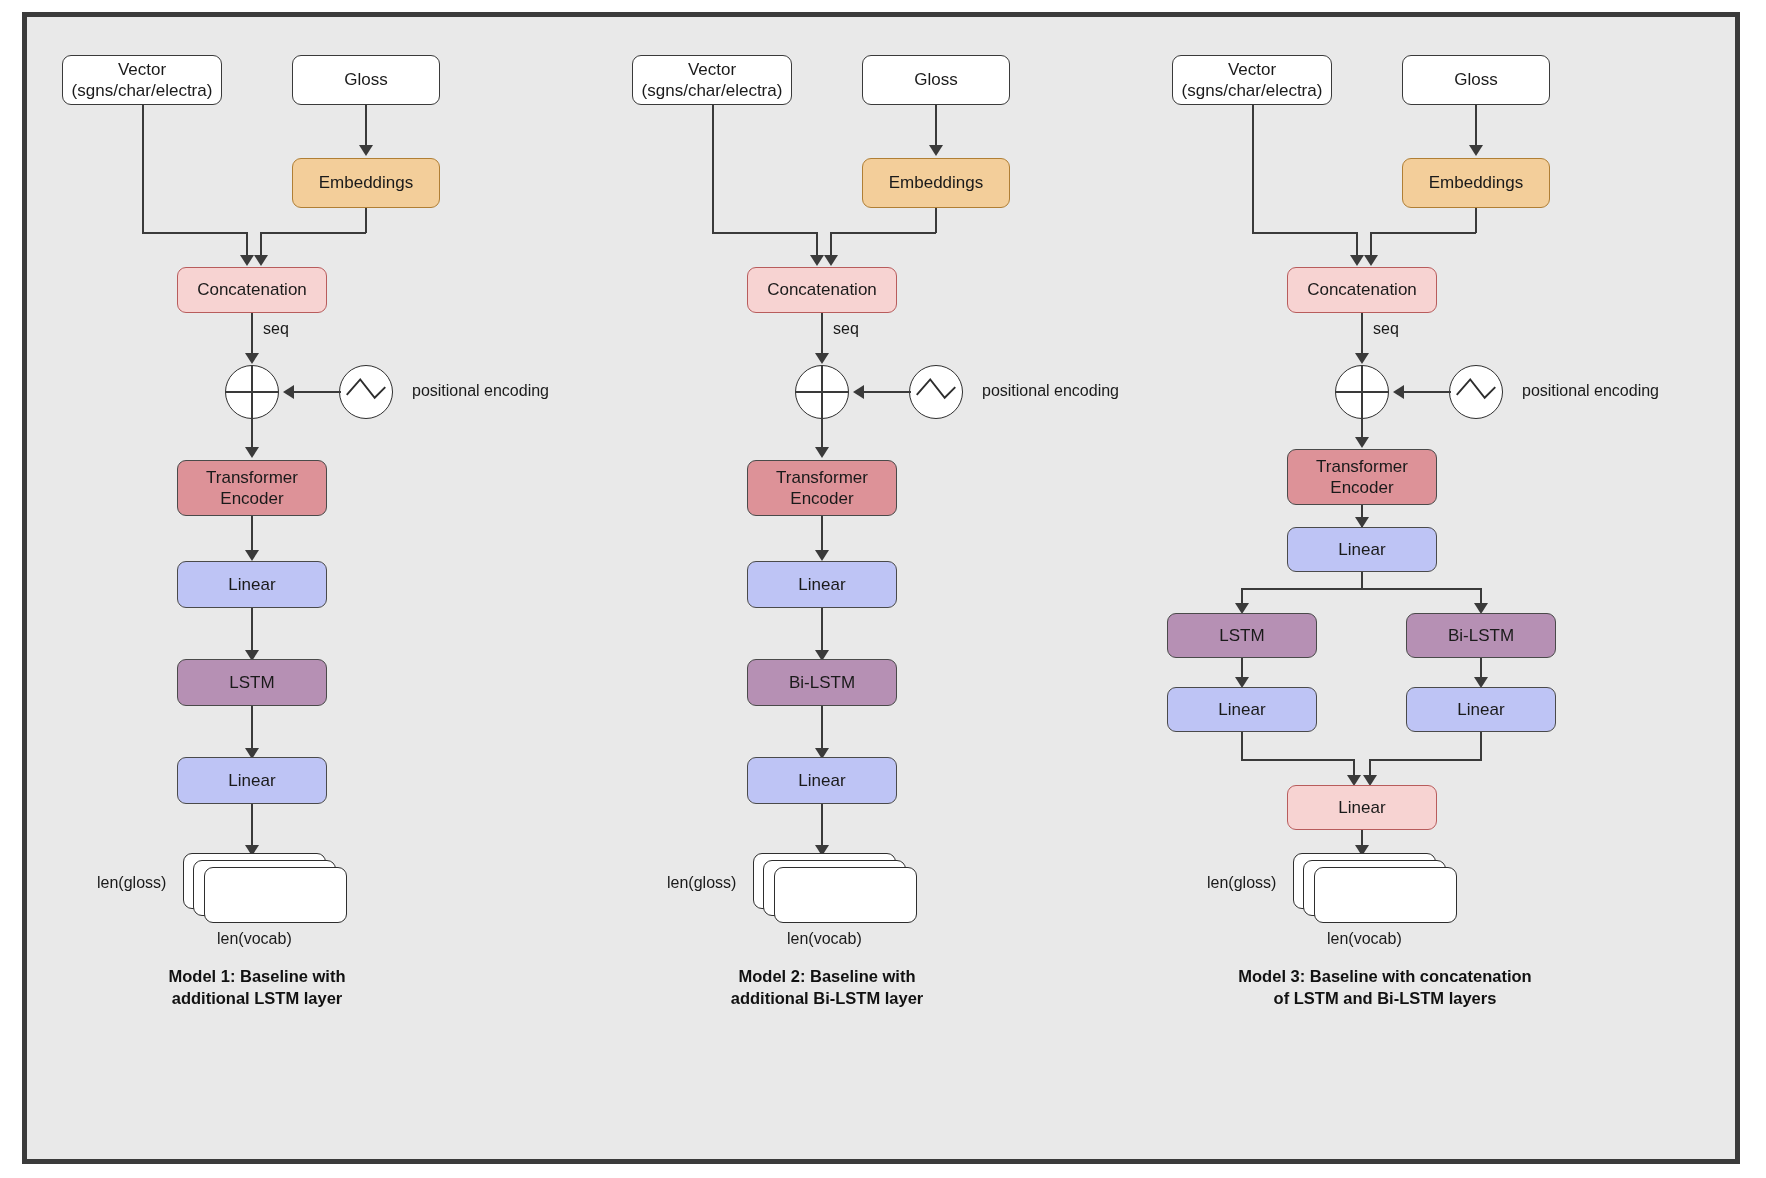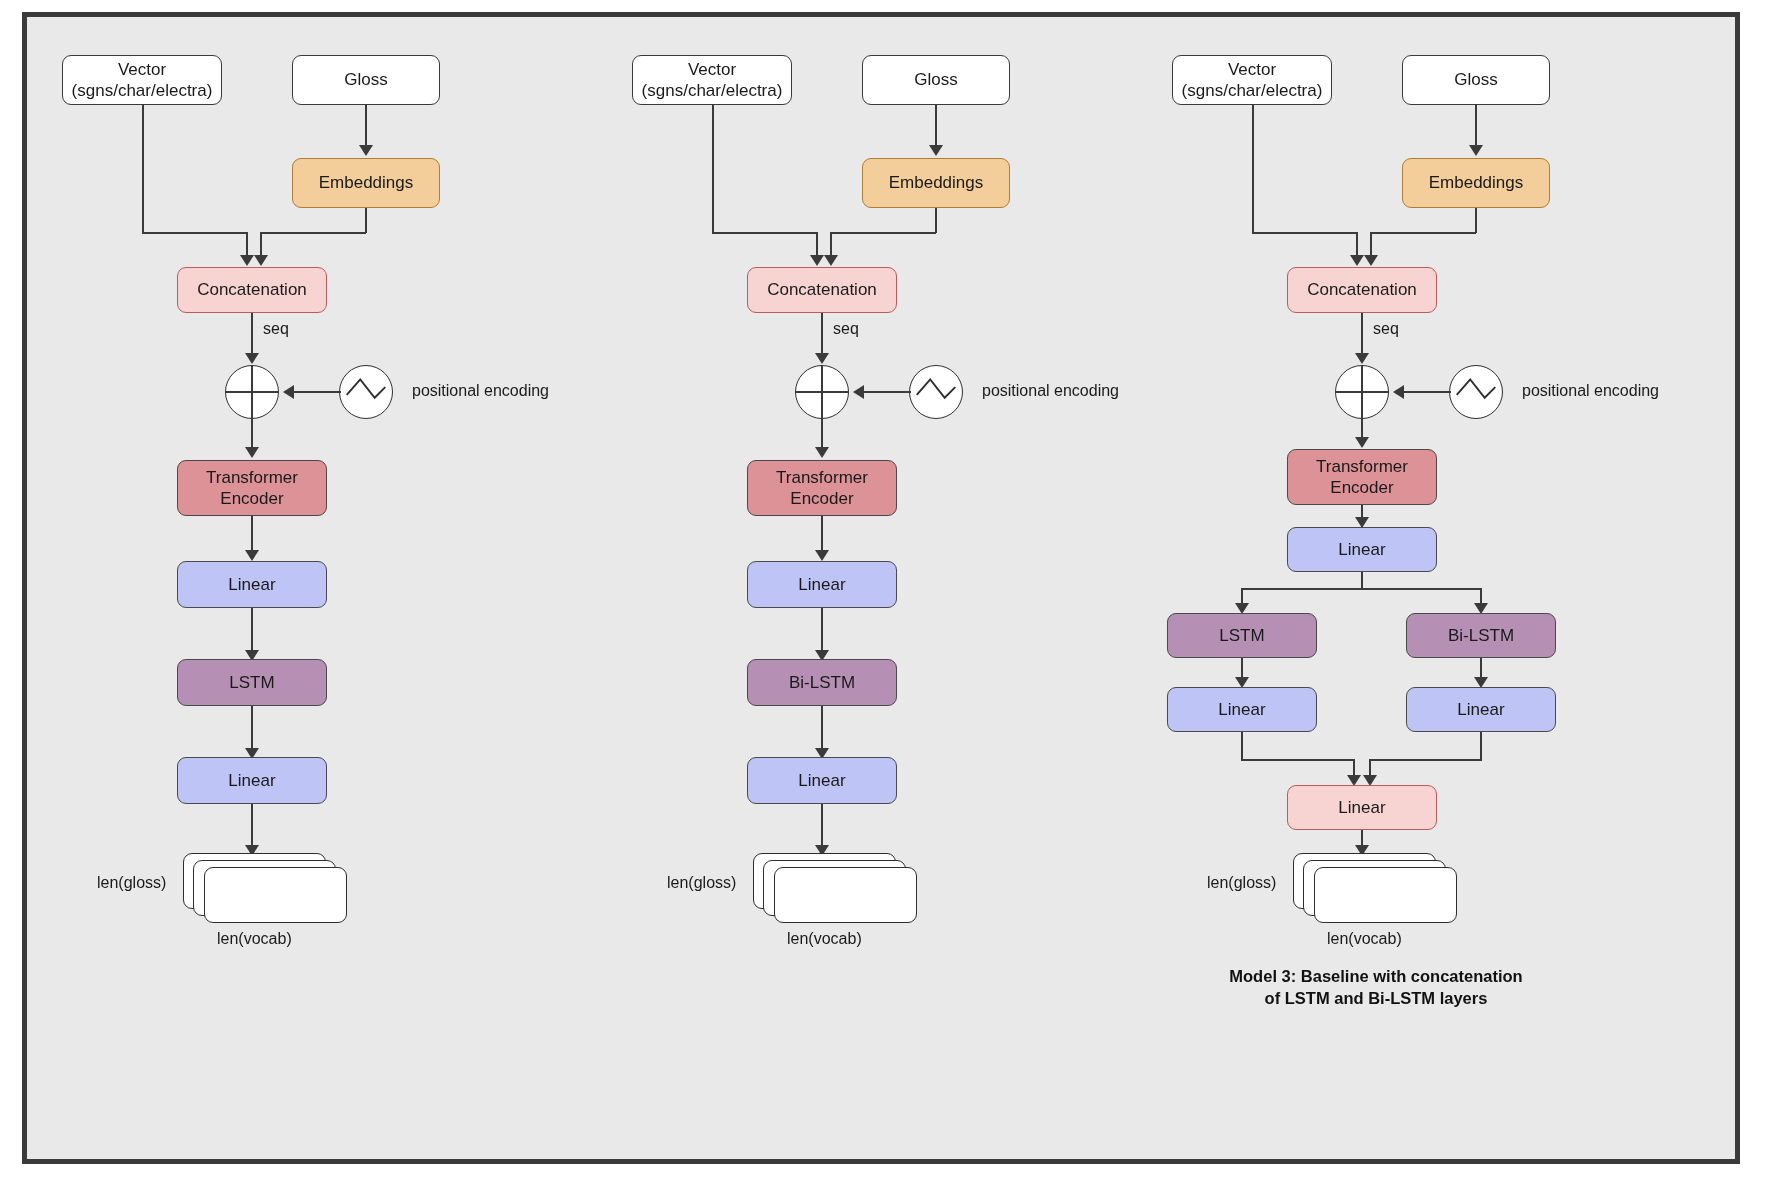--- a/index.html
+++ b/index.html
@@ -191,20 +191,22 @@
 
       <div class="stack" style="left:146px; top:836px; width:170px; height:72px;">
         <div class="sheet" style="left:0px; top:0px; width:143px; height:56px;"></div>
         <div class="sheet" style="left:10px; top:7px; width:143px; height:56px;"></div>
         <div class="sheet" style="left:21px; top:14px; width:143px; height:56px;"></div>
       </div>
 
       <div class="lbl" style="left:60px; top:857px;">len(gloss)</div>
       <div class="lbl" style="left:180px; top:913px;">len(vocab)</div>
 
+      <div class="caption" style="left:60px; top:948px; width:320px;">Model 1: Baseline with
+additional LSTM layer</div>
     </div>
 
     <div class="col" id="col2">
 
       <div class="node n-white" style="left:25px; top:38px; width:160px; height:50px;">Vector
 (sgns/char/electra)</div>
 
       <div class="node n-white" style="left:255px; top:38px; width:148px; height:50px;">Gloss</div>
 
       <div class="ln vl" style="left:328px; top:88px; height:44px;"></div>
@@ -267,20 +269,22 @@
 
       <div class="stack" style="left:146px; top:836px; width:170px; height:72px;">
         <div class="sheet" style="left:0px; top:0px; width:143px; height:56px;"></div>
         <div class="sheet" style="left:10px; top:7px; width:143px; height:56px;"></div>
         <div class="sheet" style="left:21px; top:14px; width:143px; height:56px;"></div>
       </div>
 
       <div class="lbl" style="left:60px; top:857px;">len(gloss)</div>
       <div class="lbl" style="left:180px; top:913px;">len(vocab)</div>
 
+      <div class="caption" style="left:60px; top:948px; width:320px;">Model 2: Baseline with
+additional Bi-LSTM layer</div>
     </div>
 
     <div class="col" id="col3">
 
       <div class="node n-white" style="left:25px; top:38px; width:160px; height:50px;">Vector
 (sgns/char/electra)</div>
 
       <div class="node n-white" style="left:255px; top:38px; width:148px; height:50px;">Gloss</div>
 
       <div class="ln vl" style="left:328px; top:88px; height:44px;"></div>
@@ -365,18 +369,18 @@
 
       <div class="stack" style="left:146px; top:836px; width:170px; height:72px;">
         <div class="sheet" style="left:0px; top:0px; width:143px; height:56px;"></div>
         <div class="sheet" style="left:10px; top:7px; width:143px; height:56px;"></div>
         <div class="sheet" style="left:21px; top:14px; width:143px; height:56px;"></div>
       </div>
 
       <div class="lbl" style="left:60px; top:857px;">len(gloss)</div>
       <div class="lbl" style="left:180px; top:913px;">len(vocab)</div>
 
-      <div class="caption" style="left:39px; top:948px; width:380px;">Model 3: Baseline with concatenation
+      <div class="caption" style="left:48px; top:948px; width:380px;">Model 3: Baseline with concatenation
 of LSTM and Bi-LSTM layers</div>
     </div>
 
   </div>
 </div>
 
 </body></html>

